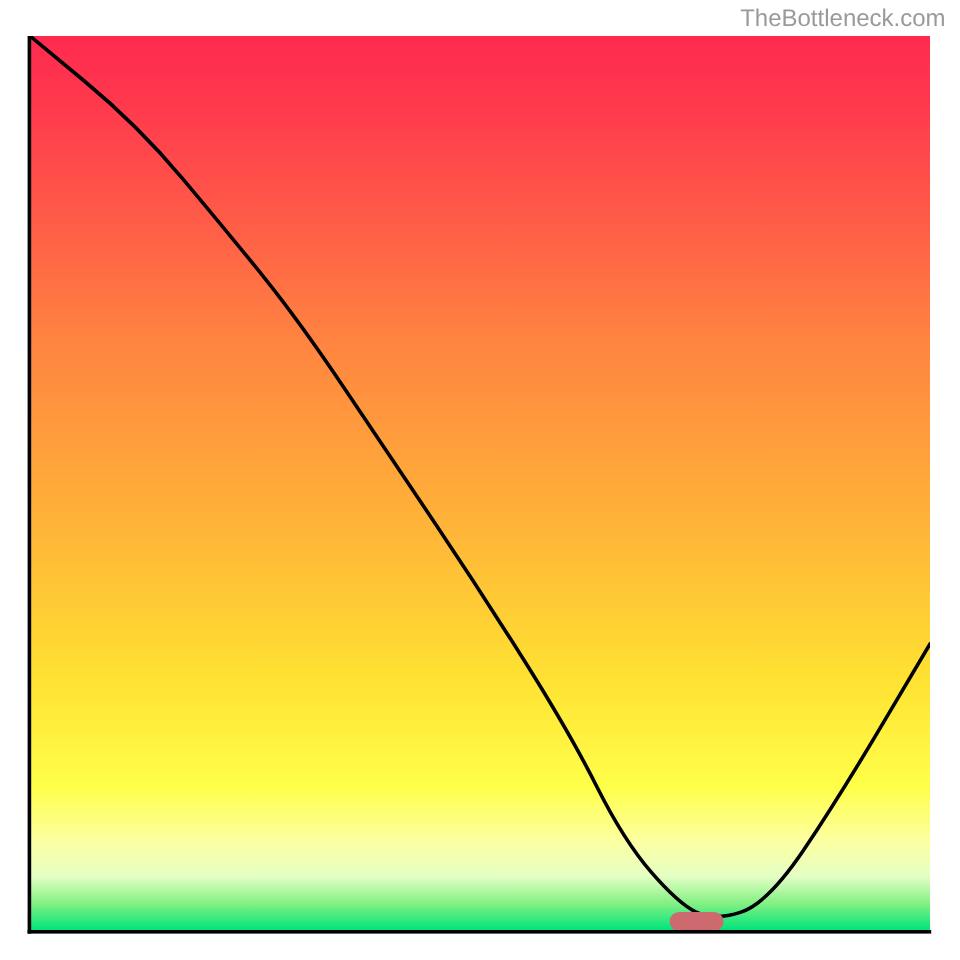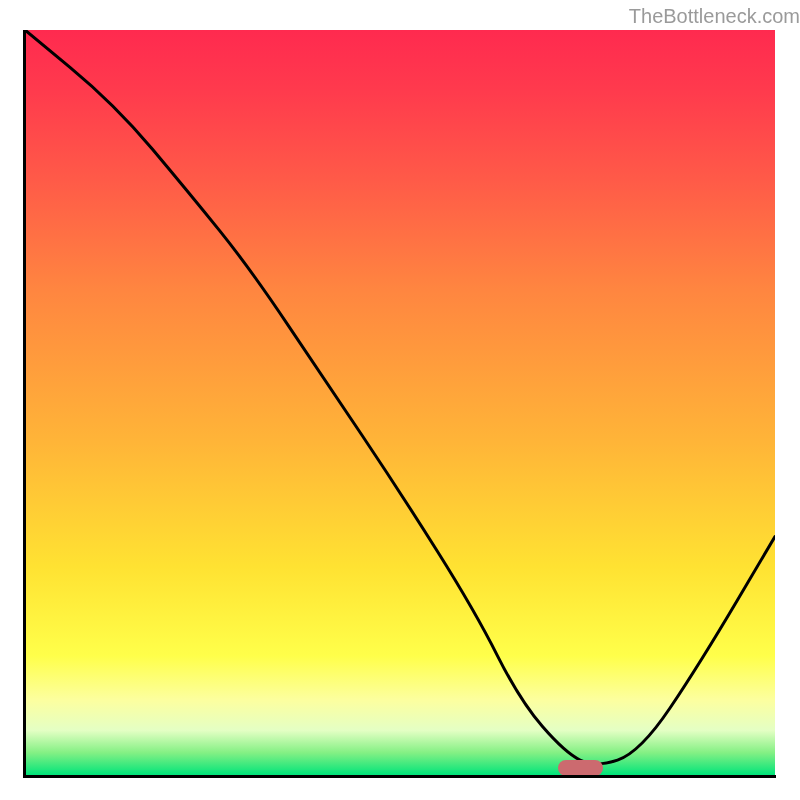--- a/index.html
+++ b/index.html
@@ -12,21 +12,21 @@
     position: relative;
   }
   .container {
     width: 800px;
     height: 800px;
     position: relative;
   }
   .watermark {
     position: absolute;
     top: 5px;
-    right: 0;
+    right: 12px;
     color: #9a9a9a;
     font-size: 20px;
     font-weight: 500;
     z-index: 30;
   }
   .plot-area {
     position: absolute;
     top: 30px;
     left: 25px;
     width: 750px;

